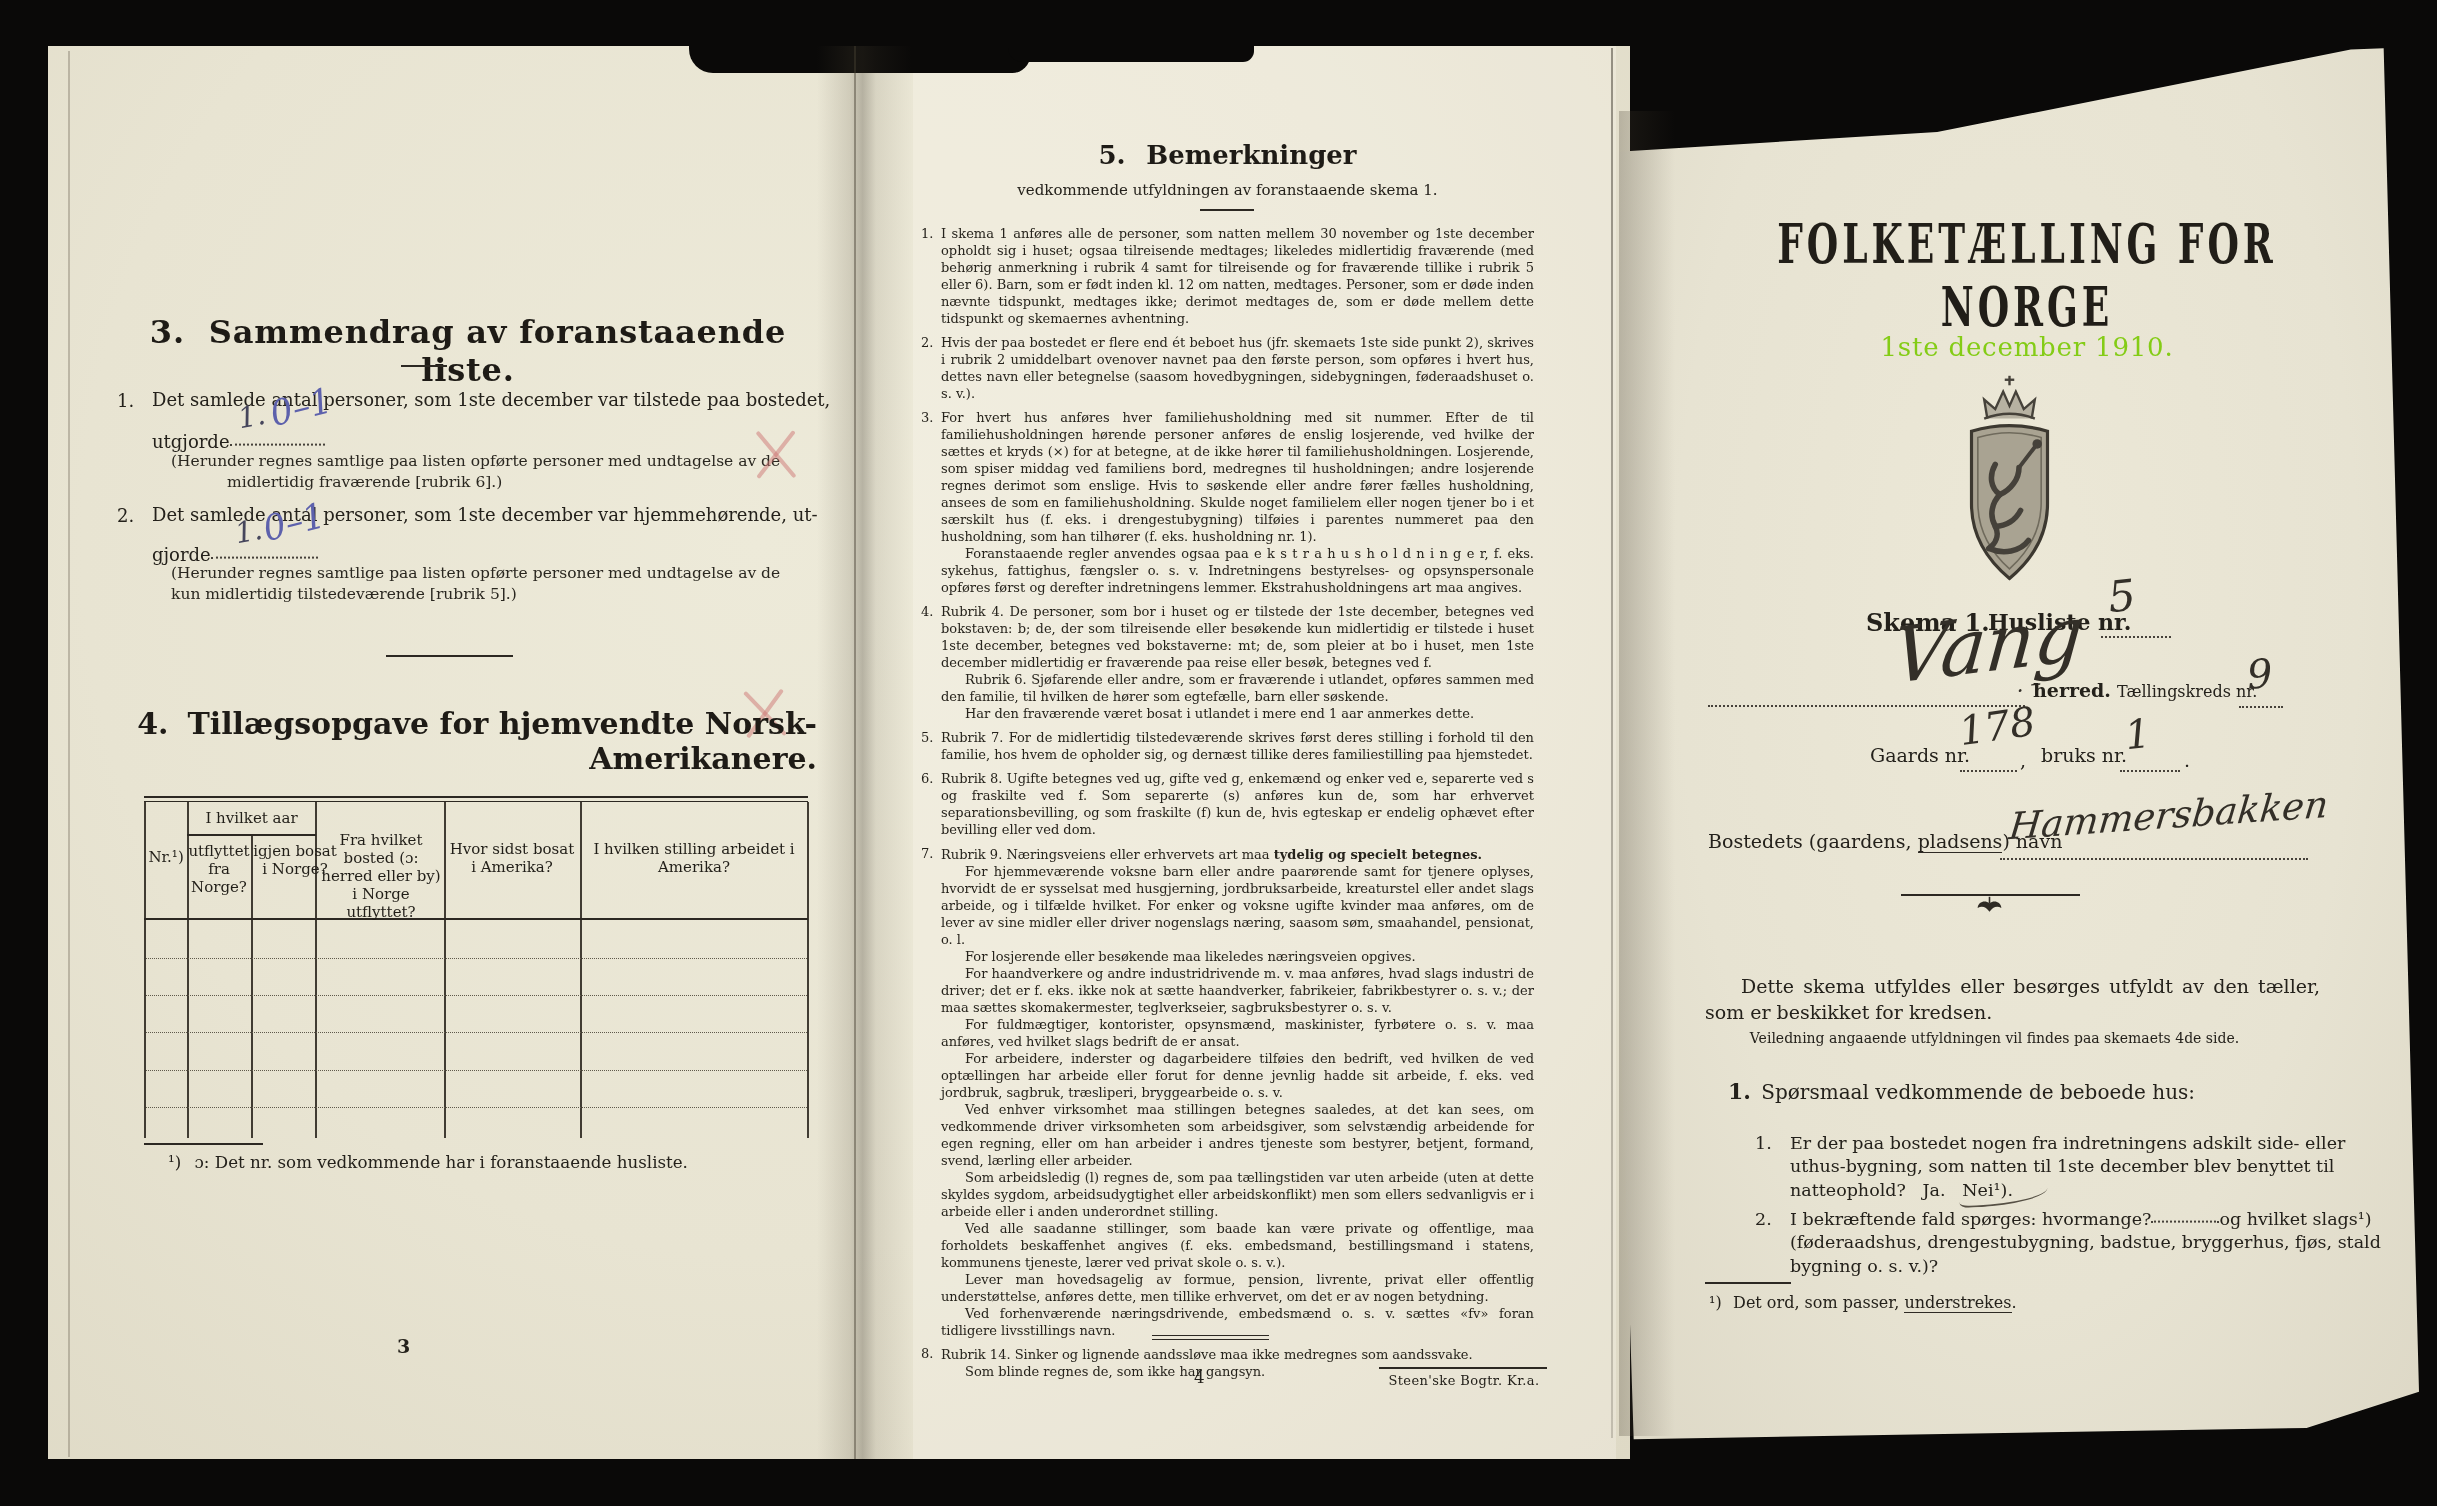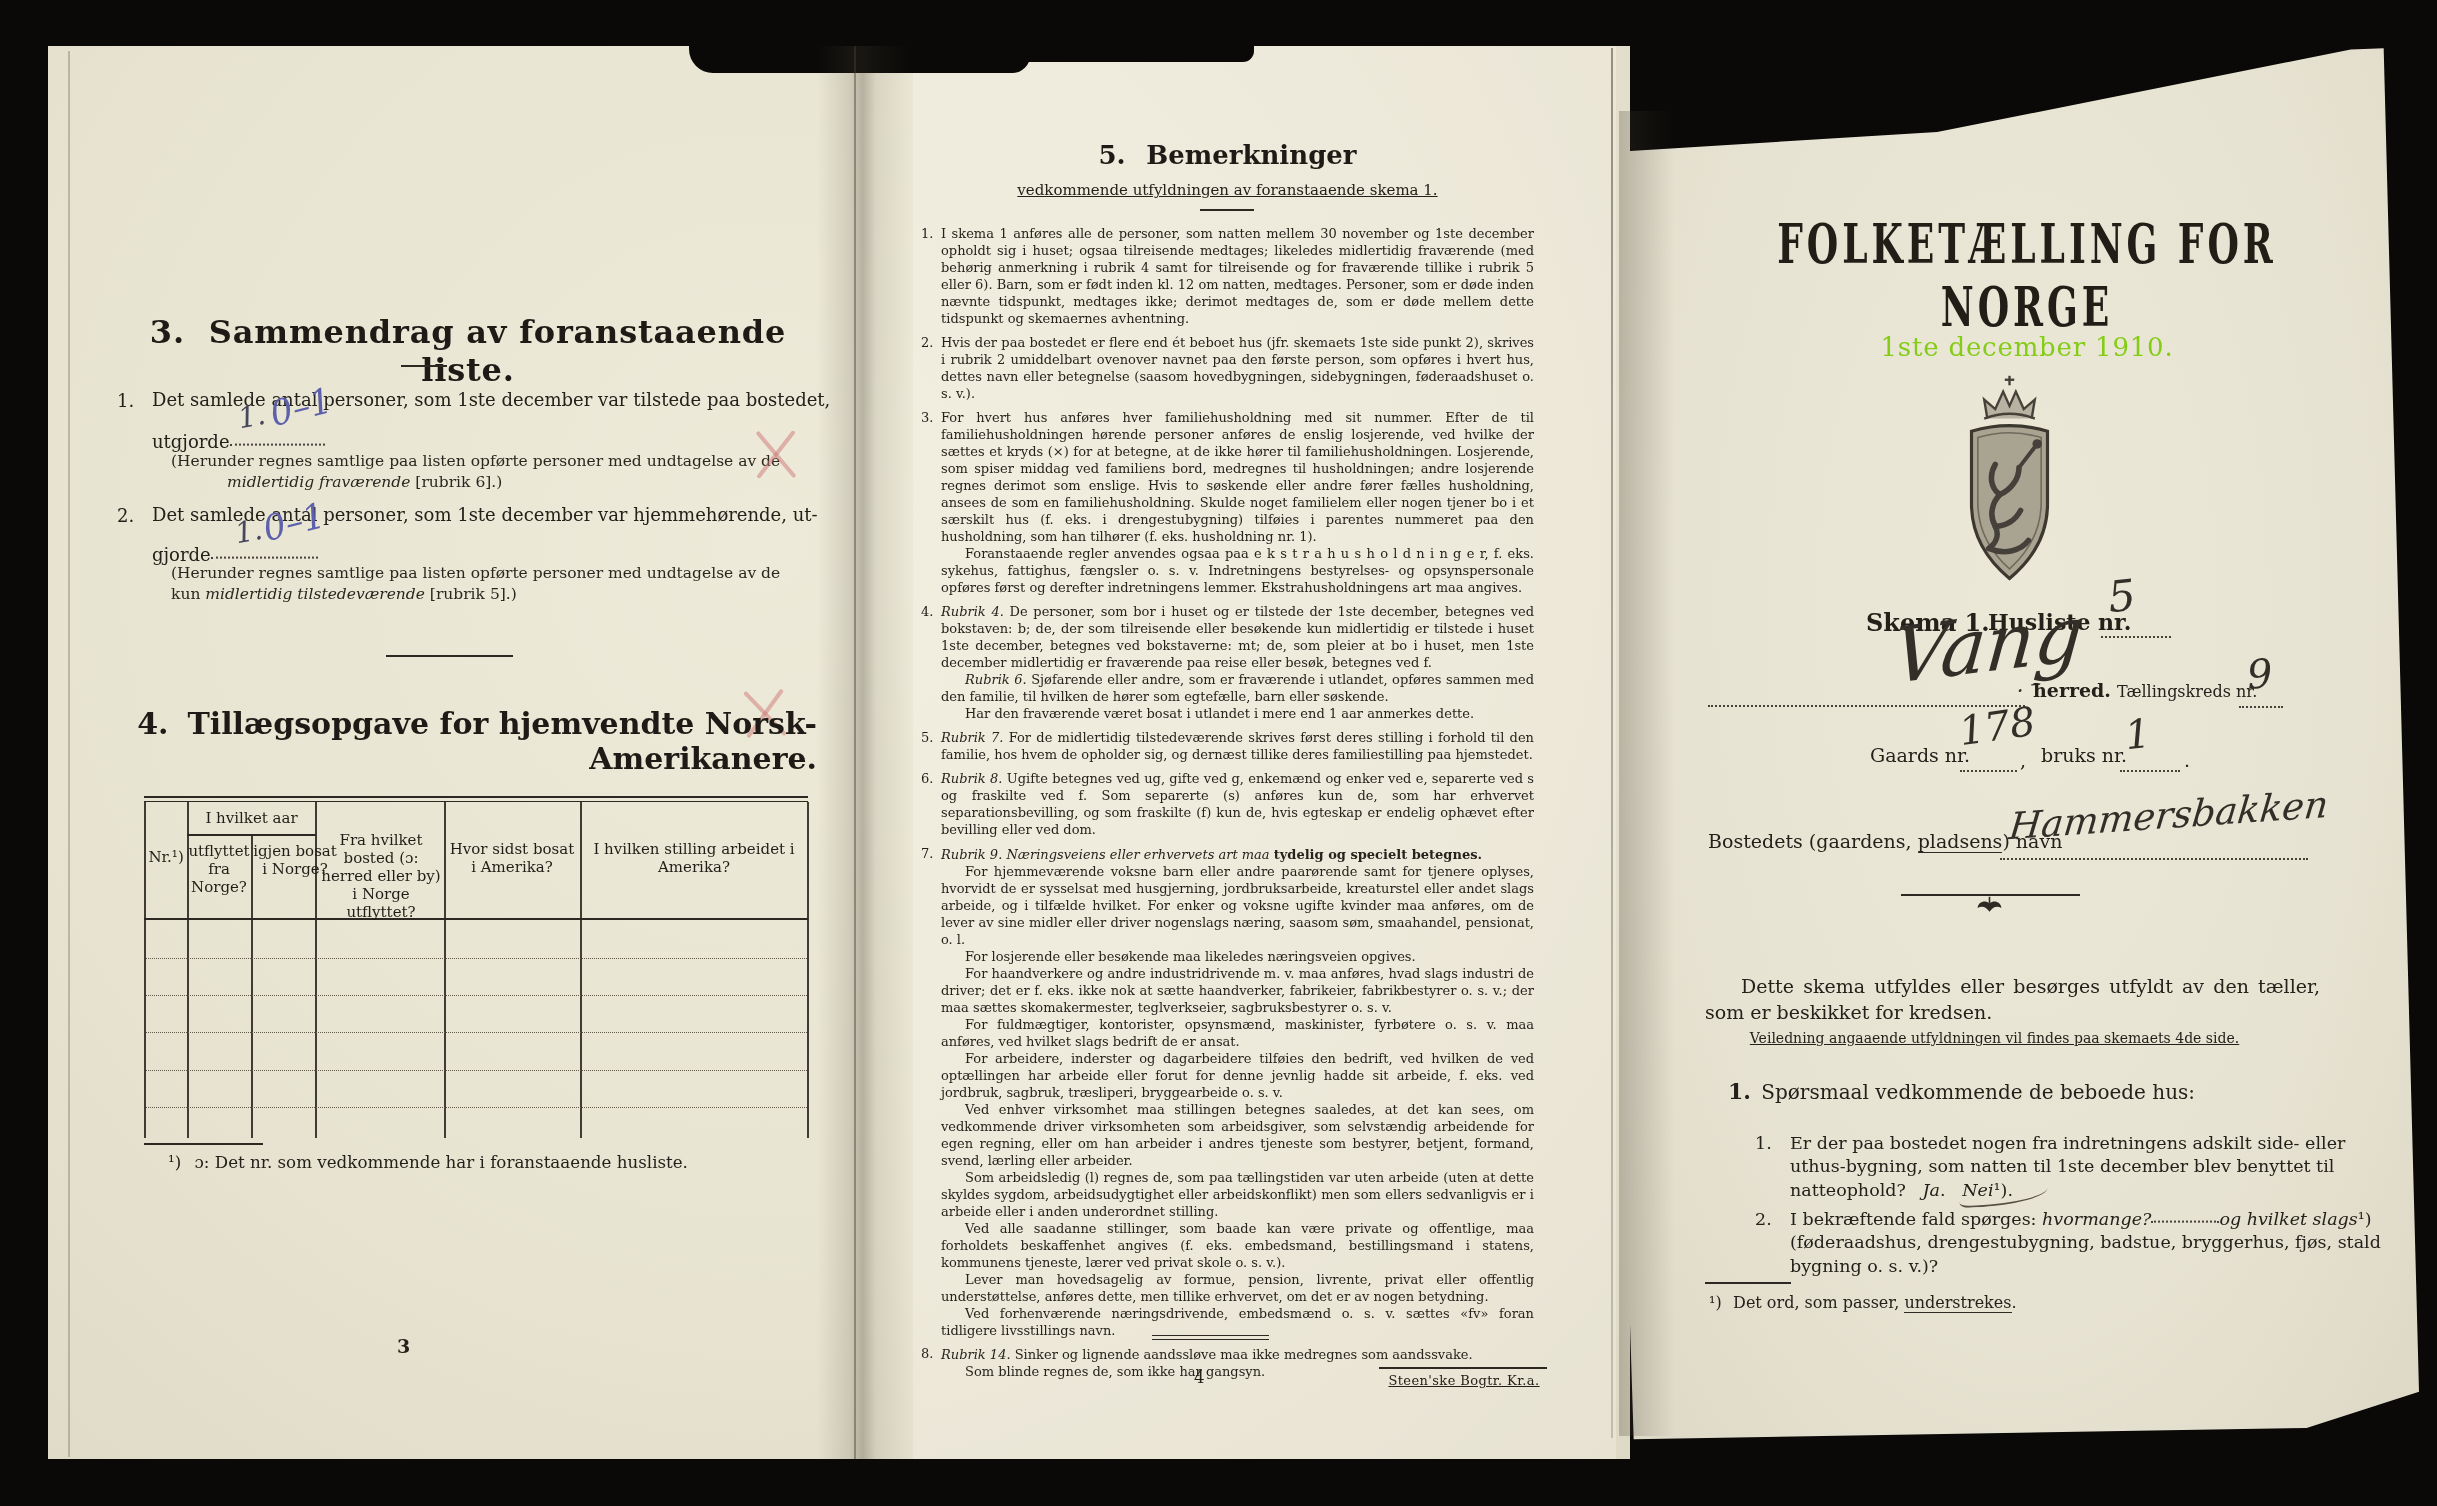--- a/index.html
+++ b/index.html
@@ -1,21 +1,21 @@
 <!DOCTYPE html>
 <html style="font-size:12.7px"><head>
 <meta charset="utf-8">
 <style>
   html,body{margin:0;padding:0;background:#000;}
   .canvas{position:relative;width:2438px;height:1506px;background:#0a0908;overflow:hidden;
           font-family:"DejaVu Serif",serif;color:#24211b;}
   .abs{position:absolute;}
-  .it{font-style:italic;}
+  .it{}
   .b{font-weight:bold;}
-  .ctr{text-align:center;text-decoration:underline;}
+  .ctr{text-align:center;}
   .j{text-align:justify;}
   .nw{white-space:nowrap;}
   .u{border-bottom:1.6px solid #2e2a24;}
   
   .spread{left:48px;top:46px;width:1582px;height:1413px;
           background:radial-gradient(ellipse at 45% 35%,#edead9 0%,#e8e4d2 55%,#ded9c5 100%);}
   .mlight{left:913px;top:46px;width:703px;height:1413px;background:rgba(255,253,244,.28);}
   .pright{left:1616px;top:44px;width:803px;height:1398px;
           background:radial-gradient(ellipse at 50% 40%,#ece8d7 0%,#e7e3d2 60%,#ddd8c6 100%);
           clip-path:polygon(0.3% 7.7%,40% 6.3%,91.5% 0.4%,95.6% 0.3%,100% 96.4%,86% 99%,2.2% 99.8%,0% 60%);}

